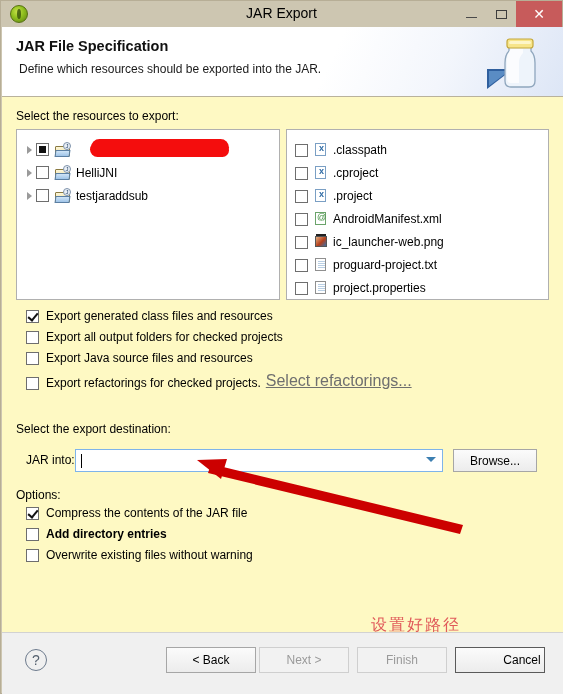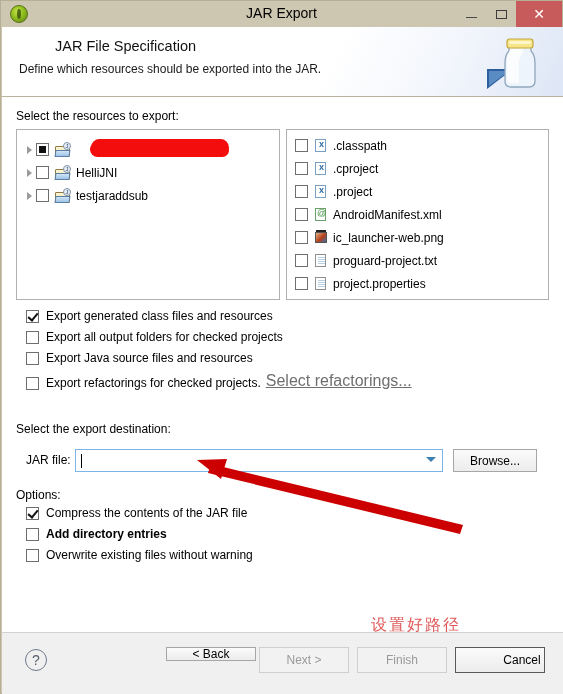--- a/index.html
+++ b/index.html
@@ -49,31 +49,31 @@
   .glyph-max{display:block;width:11px;height:9px;border:1.5px solid #3c3c3c;box-sizing:border-box;}
   
   .header{
     position:absolute;left:1px;top:26px;width:561px;height:70px;
     background:linear-gradient(115deg,#ffffff 0%,#ffffff 58%,#f3f6fc 78%,#dde6f6 100%);
     border-bottom:1px solid #b9b29c;
     box-sizing:border-box;
   }
   .header-title{
     position:absolute;left:14px;top:11px;
-    font-size:14.5px;font-weight:normal;color:#111;margin-left:39px;
+    font-size:14.5px;font-weight:bold;color:#111;
   }
   .header-sub{
     position:absolute;left:17px;top:35px;font-size:12px;color:#1a1a1a;
   }
   
   .jar-wrap{position:absolute;right:8px;top:4px;width:72px;height:62px;}
   
   .body{
     position:absolute;left:1px;top:96px;width:561px;height:535px;
-    background:#ffffff;
+    background:#fef9c3;
   }
   .lbl{position:absolute;font-size:12px;color:#000;}
   
   .panel{
     position:absolute;background:#fff;
     border:1px solid #b0b0b0;box-sizing:border-box;
     overflow:hidden;
   }
   #tree-panel{left:14px;top:32px;width:264px;height:171px;}
   #file-panel{left:284px;top:32px;width:263px;height:171px;}
@@ -116,21 +116,21 @@
     position:absolute;right:0;top:0;width:8px;height:8px;border-radius:50%;
     background:#e8eef6;border:1px solid #7f93ab;box-sizing:border-box;
     font-size:6px;line-height:7px;text-align:center;color:#2c4b6e;
   }
   .tree-label{font-size:12px;color:#000;}
   .redact{
     position:absolute;left:74px;top:1px;width:138px;height:17px;
     background:#f40d0d;border-radius:9px;
     box-shadow:2px 3px 0 -2px #f40d0d, -2px 2px 0 -1px #f40d0d;
   }
-  .file-row{position:relative;height:23px;display:flex;align-items:center;padding-left:8px;}
+  .file-row{position:relative;height:23px;display:flex;align-items:flex-end;padding-left:8px;}
   .ficon{width:14px;height:15px;flex:0 0 14px;margin-right:5px;position:relative;}
   .doc{
     position:absolute;left:1px;top:1px;width:11px;height:13px;background:#fff;
     border:1px solid #8f8f8f;box-sizing:border-box;
   }
   .doc.x{border-color:#7a9fc4;}
   .doc.x::after{
     content:"x";position:absolute;left:0;top:-1px;width:11px;text-align:center;
     font-size:9px;font-weight:bold;color:#2f6ba5;font-family:"Liberation Sans",sans-serif;
   }
@@ -193,21 +193,21 @@
   
   .footer{
     position:absolute;left:1px;top:631px;width:561px;height:61px;
     background:#f0f0f0;border-top:1px solid #d2d2d2;
   }
   .help{
     position:absolute;left:23px;top:16px;width:22px;height:22px;border-radius:50%;
     border:1.5px solid #6d7b8d;box-sizing:border-box;color:#55616f;
     font-size:14px;display:flex;align-items:center;justify-content:center;
   }
-  #back-button{left:164px;top:14px;width:90px;height:14px;}
+  #back-button{left:164px;top:14px;width:90px;height:26px;}
   #next-button{left:257px;top:14px;width:90px;height:26px;}
   #finish-button{left:355px;top:14px;width:90px;height:26px;}
   #cancel-button{left:453px;top:14px;width:90px;height:26px;}
 </style>
 </head>
 <body>
 
 <div class="window">
 
   <div class="titlebar">
@@ -350,21 +350,21 @@
     <div class="opt" style="top:275px;">
       <span class="cb"></span>
       <span>Export refactorings for checked projects.</span>
       <span class="link">Select refactorings...</span>
     </div>
 
     <div class="lbl" style="left:14px;top:325px;">
       <span>Select the export destination:</span>
     </div>
     <div class="lbl" style="left:24px;top:356px;">
-      <span>JAR file:</span>
+      <span>JAR into:</span>
     </div>
 
     <div class="lbl" style="left:14px;top:391px;">
       <span>Options:</span>
     </div>
     <div class="opt" style="top:409px;">
       <span class="cb checked"></span>
       <span>Compress the contents of the JAR file</span>
     </div>
     <div class="opt" style="top:430px;font-weight:bold;">

